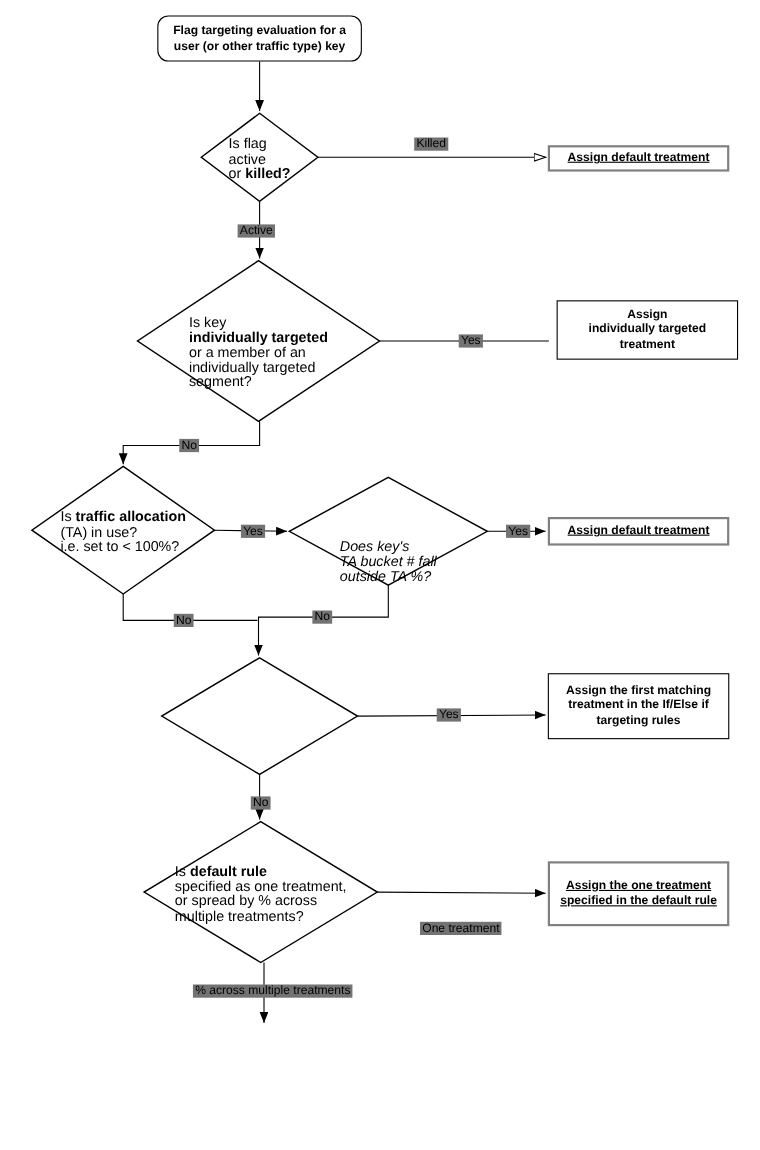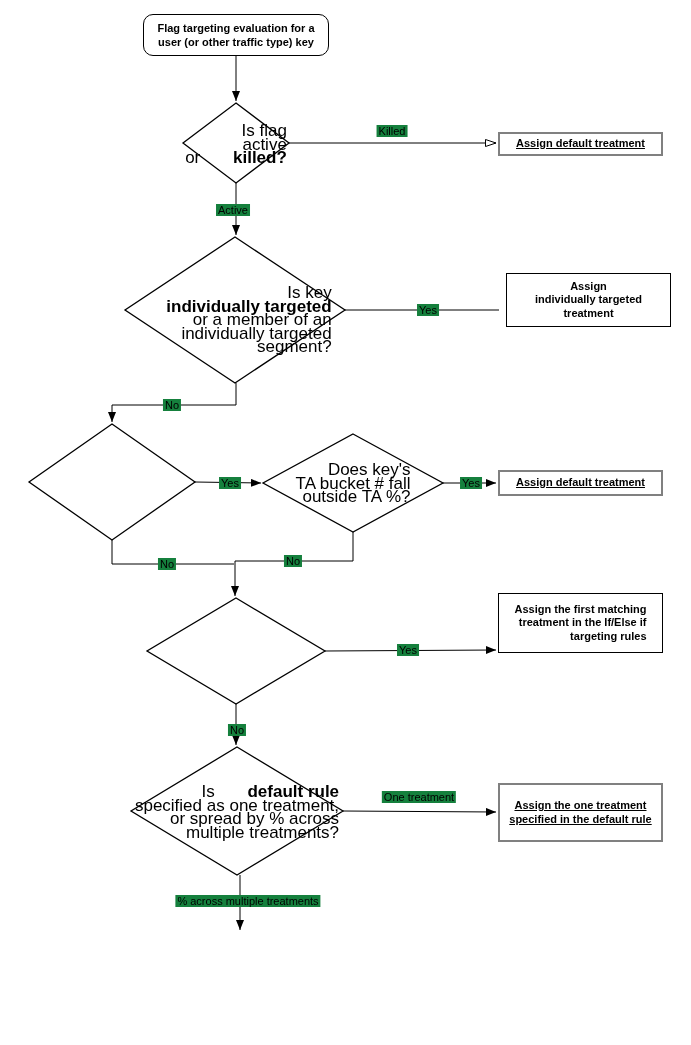--- a/index.html
+++ b/index.html
@@ -5,24 +5,24 @@
   html,body{margin:0;padding:0;background:#ffffff;}
   #stage{position:relative;width:691px;height:988px;background:#fff;overflow:hidden;
          font-family:"Liberation Sans",sans-serif;color:#000;}
   #wires{position:absolute;left:0;top:0;width:691px;height:1045px;}
   .node{position:absolute;display:flex;align-items:center;justify-content:center;
         text-align:center;white-space:pre-line;box-sizing:border-box;background:#fff;
         font-weight:bold;font-size:11px;line-height:13.5px;}
   .b-black{border:1.5px solid #000;}
   .b-gray{border:2px solid #808080;text-decoration:underline;}
   .rounded{border:1.5px solid #000;border-radius:10px;}
-  .dlabel{position:absolute;transform:translate(-50%,-50%);text-align:right;
-          white-space:pre-line;font-size:17px;line-height:13.5px;}
-  .dlabel b{font-weight:bold;margin-left:28px;}
-  .elabel{position:absolute;transform:translate(-50%,-50%);background:#15803d;
+  .dlabel{position:absolute;transform:translate(-50%,-50%);text-align:left;
+          white-space:pre-line;font-size:13px;line-height:13.5px;}
+  .dlabel b{font-weight:bold;}
+  .elabel{position:absolute;transform:translate(-50%,-50%);background:#737373;
           font-size:11px;line-height:12px;padding:0 2px;white-space:nowrap;}
   polygon.diamond{fill:#fff;stroke:#000;stroke-width:1.3;}
   polyline.edge{fill:none;stroke:#000;stroke-width:1;}
 </style>
 </head>
 <body>
 
 <div id="stage">
 
   <svg id="wires" width="691" height="1045" viewBox="0 0 691 1045">
@@ -61,45 +61,48 @@
 user (or other traffic type) key</div>
 
   <div class="dlabel" style="left:236px;top:144px;"><span>Is flag
 active
 or </span><b>killed?</b></div>
   <div class="dlabel" style="left:235px;top:320px;"><span>Is key
 </span><b>individually targeted</b><span>
 or a member of an
 individually targeted
 segment?</span></div>
-  <div class="dlabel" style="left:353px;top:483px;"><span>Does key's
+  <div class="dlabel" style="left:112px;top:483px;"><span>Is </span><b>traffic allocation</b><span>
+(TA) in use?
+i.e. set to &lt; 100%?</span></div>
+  <div class="dlabel" style="left:353px;top:510px;font-style:italic;"><span>Does key's
 TA bucket # fall
 outside TA %?</span></div>
   <div class="dlabel" style="left:237px;top:812px;"><span>Is </span><b>default rule</b><span>
 specified as one treatment,
 or spread by % across
 multiple treatments?</span></div>
 
   <div class="node b-gray" style="left:498px;top:132px;width:165px;height:24px;">Assign default treatment</div>
   <div class="node b-black" style="left:506px;top:273px;width:165px;height:54px;">Assign
 individually targeted
 treatment</div>
   <div class="node b-gray" style="left:498px;top:470px;width:165px;height:26px;">Assign default treatment</div>
-  <div class="node b-black" style="left:498px;top:593px;width:165px;height:60px;text-align:right;">Assign the first matching
+  <div class="node b-black" style="left:498px;top:612px;width:165px;height:60px;">Assign the first matching
 treatment in the If/Else if
 targeting rules</div>
   <div class="node b-gray" style="left:498px;top:783px;width:165px;height:59px;">Assign the one treatment
 specified in the default rule</div>
 
   <div class="elabel" style="left:392px;top:131px;">Killed</div>
   <div class="elabel" style="left:233px;top:210px;">Active</div>
   <div class="elabel" style="left:428px;top:310px;">Yes</div>
   <div class="elabel" style="left:172px;top:405px;">No</div>
   <div class="elabel" style="left:230px;top:483px;">Yes</div>
   <div class="elabel" style="left:471px;top:483px;">Yes</div>
   <div class="elabel" style="left:167px;top:564px;">No</div>
   <div class="elabel" style="left:293px;top:561px;">No</div>
   <div class="elabel" style="left:408px;top:650px;">Yes</div>
   <div class="elabel" style="left:237px;top:730px;">No</div>
-  <div class="elabel" style="left:419px;top:797px;">One treatment</div>
+  <div class="elabel" style="left:419px;top:844px;">One treatment</div>
   <div class="elabel" style="left:248px;top:901px;">% across multiple treatments</div>
 
 </div>
 
 </body></html>

